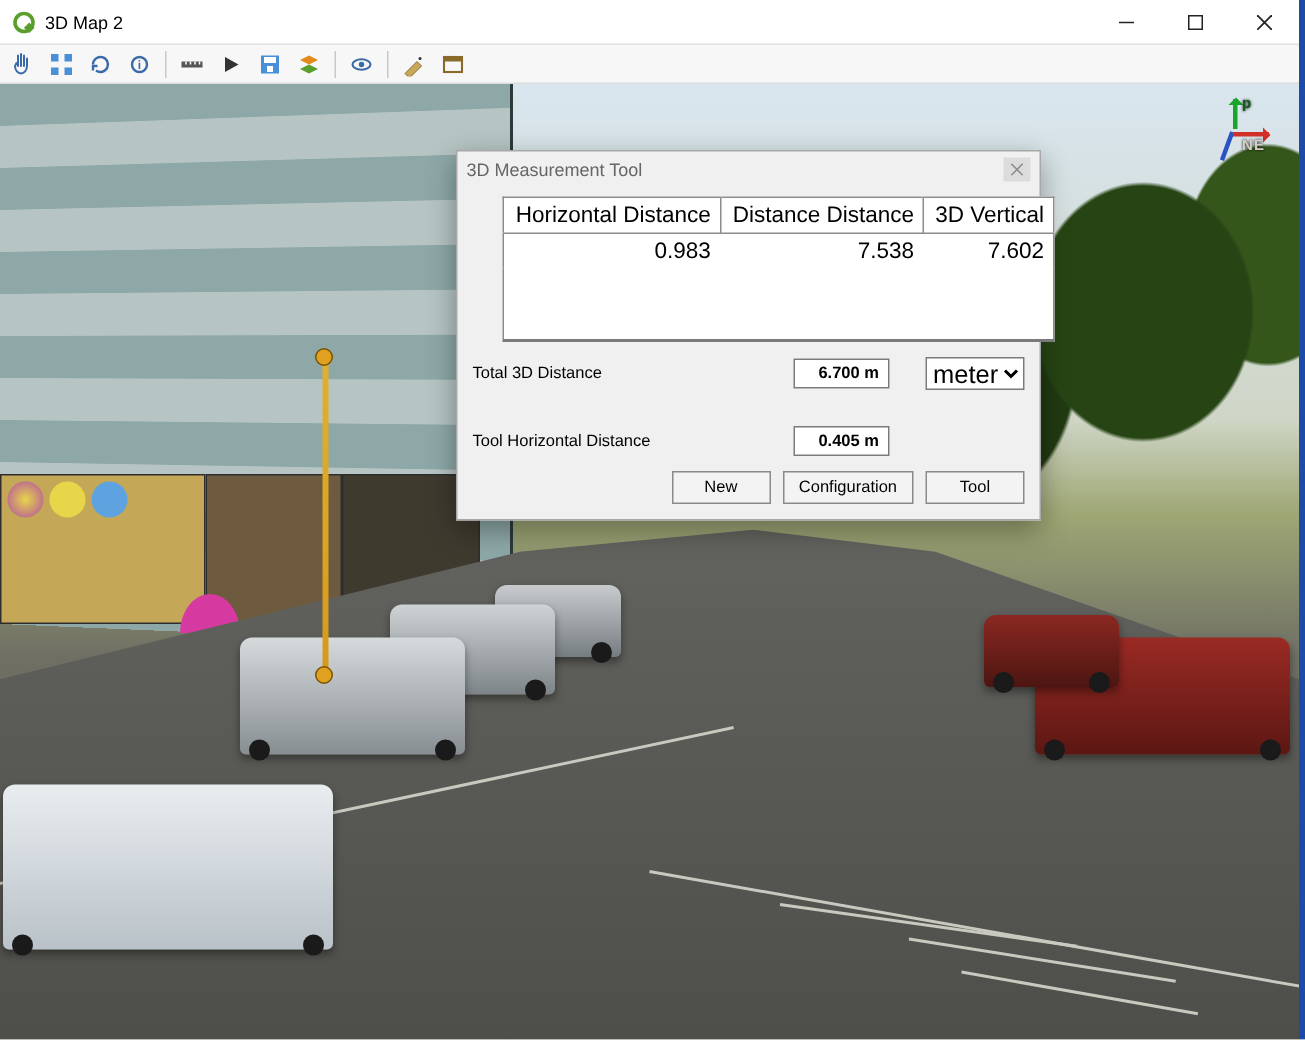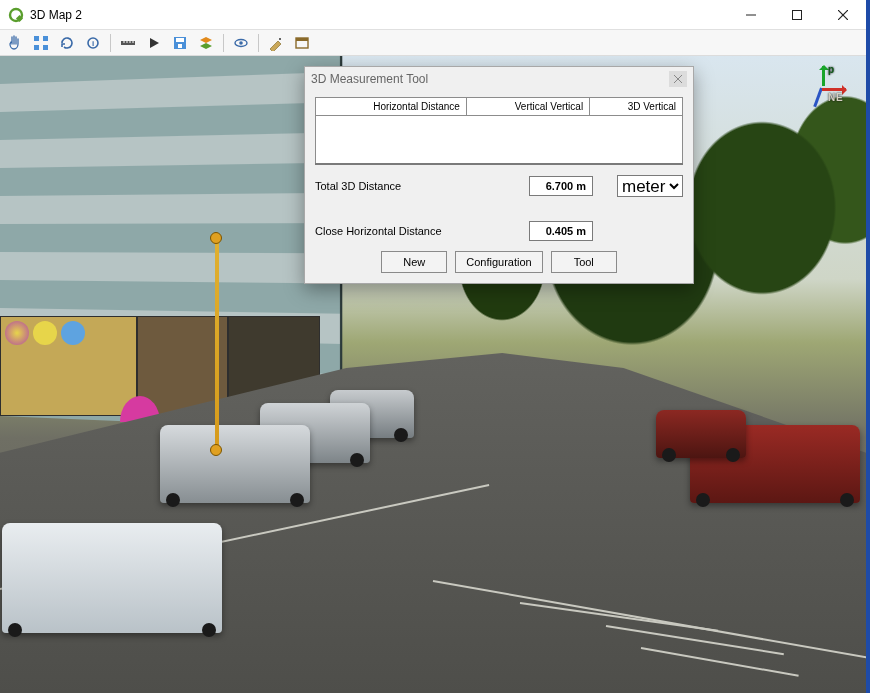--- a/index.html
+++ b/index.html
@@ -62,36 +62,36 @@
   .gizmo { position:absolute; right:20px; top:10px; width:54px; height:54px; font-size:10px; font-weight:bold; }
   .gz-up{ position:absolute; left:30px; top:0; width:3px; height:20px; background:#19a52b; }
   .gz-up::after{content:""; position:absolute; left:-3px; top:-6px; border:5px solid transparent; border-bottom-color:#19a52b;}
   .gz-e{ position:absolute; left:30px; top:22px; width:24px; height:3px; background:#d03028; }
   .gz-e::after{content:""; position:absolute; right:-6px; top:-3px; border:5px solid transparent; border-left-color:#d03028;}
   .gz-b{ position:absolute; left:28px; top:22px; width:3px; height:20px; background:#2a54c4; transform:rotate(20deg); transform-origin:top;}
   .gz-lbl-up{position:absolute; left:36px; top:-2px; color:#135c1c; text-shadow:0 0 2px #000;}
   .gz-lbl-e {position:absolute; left:44px; top:26px; color:#d4cfc2; text-shadow:0 0 2px #000;}
   .gz-lbl-n {position:absolute; left:36px; top:26px; color:#d4cfc2; text-shadow:0 0 2px #000;}
   
-  .dialog { position:absolute; left:304px; top:10px; width:390px; background:#f0f0f0; border:1px solid #a8a8a8;
+  .dialog { position:absolute; left:304px; top:44px; width:390px; background:#f0f0f0; border:1px solid #a8a8a8;
     box-shadow: 0 6px 18px rgba(0,0,0,0.35); }
   .dlg-titlebar { height:24px; display:flex; align-items:center; padding:0 6px; color:#666; }
   .dlg-title { flex:1; }
   .dlg-close { width:18px; height:16px; background:#dcdcdc; display:flex; align-items:center; justify-content:center; }
   .dlg-body { padding:6px 10px 10px; display:flex; flex-direction:column; gap:10px; }
-  table.meas { width:100%; border-collapse:collapse; background:#fff; border:1px solid #8c8c8c; border-bottom:2px solid #7a7a7a; font-size:10px; }
+  table.meas { width:100%; border-collapse:collapse; background:#fff; border:1px solid #8c8c8c; border-bottom:2px solid #7a7a7a; font-size:15px;margin-left:20px; }
   table.meas th { text-align:right; font-weight:normal; padding:3px 6px; border-bottom:1px solid #8c8c8c; border-right:1px solid #8c8c8c; background:#fff; }
   table.meas th:last-child, table.meas td:last-child { border-right:none; }
   table.meas td { text-align:right; padding:3px 6px; border-right:1px solid transparent; }
   .spacer-row td { height:48px; }
   .totals { display:grid; grid-template-columns: 190px 1fr 66px; row-gap:8px; column-gap:6px; align-items:center;gap:24px; }
   .totals label { font-size:11px; }
   .val-field { height:20px; border:1px solid #7a7a7a; background:#fff; text-align:right; padding:0 6px; font-weight:bold; font-size:11px; display:flex; align-items:center; justify-content:flex-end; }
   select.unit { height:22px; font-size:17px; border:1px solid #7a7a7a; background:#fff; }
-  .dlg-buttons { display:flex; justify-content:center; gap:8px; }
+  .dlg-buttons { display:flex; justify-content:flex-end; gap:8px; }
   .btn { min-width:66px; height:22px; border:1px solid #8a8a8a; background:#f3f3f3; font-size:11px; padding:0 10px; }
 </style>
 </head>
 <body>
 
 <div class="window">
 
   <div class="titlebar">
     <span class="app-icon">
       <svg width="16" height="16" viewBox="0 0 16 16">
@@ -242,41 +242,46 @@
               <line x1="0" y1="0" x2="8" y2="8" stroke="#888"></line>
               <line x1="8" y1="0" x2="0" y2="8" stroke="#888"></line>
             </svg>
         </div>
       </div>
       <div class="dlg-body">
         <table class="meas">
           <thead>
               <tr>
             <th>Horizontal Distance</th>
-            <th>Vertical Vertical</th>
+            <th>Distance Distance</th>
             <th>3D Vertical</th>
           </tr>
             </thead>
           <tbody>
+            <tr>
+              <td>0.983</td>
+              <td>7.538</td>
+              <td>7.602</td>
+            </tr>
             <tr class="spacer-row">
                 <td></td>
                 <td></td>
                 <td></td>
               </tr>
           </tbody>
         </table>
 
         <div class="totals">
           <label>Total 3D Distance</label>
           <div class="val-field">6.700 m</div>
           <select class="unit">
             <option>meters</option>
           </select>
 
-          <label>Close Horizontal Distance</label>
+          <label>Tool Horizontal Distance</label>
           <div class="val-field">0.405 m</div>
           <span></span>
         </div>
 
         <div class="dlg-buttons">
           <button class="btn">New</button>
           <button class="btn">Configuration</button>
           <button class="btn">Tool</button>
         </div>
       </div>

